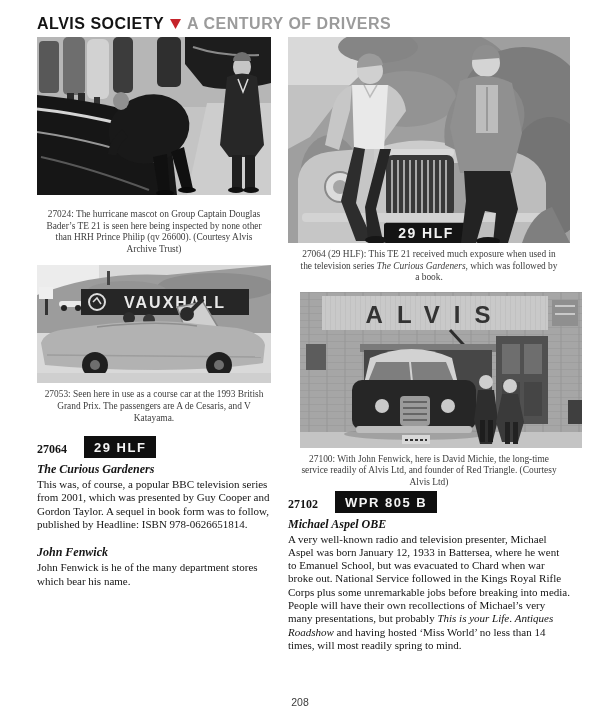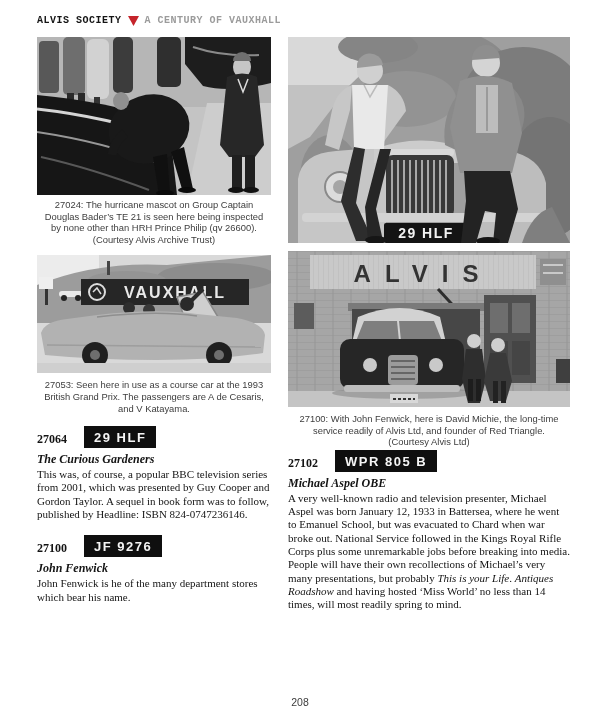--- a/index.html
+++ b/index.html
@@ -1,60 +1,60 @@
 <!DOCTYPE html>
 <html><head>
 <meta charset="utf-8">
 <style>
   html,body{margin:0;padding:0;background:#ffffff;}
   .page{position:relative;width:600px;height:725px;background:#ffffff;overflow:hidden;
         font-family:"Liberation Sans","DejaVu Sans",sans-serif;}
   
   .hdr{position:absolute;top:15px;left:37px;display:flex;align-items:center;gap:6px;
-       font-weight:bold;font-size:10px;letter-spacing:.5px;font-family:Liberation Mono, monospace;}
+       font-weight:bold;font-size:16px;letter-spacing:.5px;}
   .hdr-left{color:#141414;}
   .hdr-right{color:#9b9b9b;}
   
   .col-left{position:absolute;left:37px;top:37px;width:234px;}
   .col-right{position:absolute;left:288px;top:37px;width:282px;}
   figure{margin:0;padding:0;line-height:0;}
   svg{display:block;}
-  .caption{font-size:9.4px;line-height:11.6px;color:#3d3d3d;text-align:center;margin:4px auto 0;}
+  .caption{font-size:9.4px;line-height:11.6px;color:#3d3d3d;text-align:center;margin:14px auto 0;font-family:Liberation Serif, serif;}
   .cap-narrow{max-width:228px;}
   .cap-wide{max-width:260px;}
   .intro{font-family:"Liberation Serif","DejaVu Serif",serif;font-size:11px;line-height:13.3px;
          color:#141414;margin-top:16px;}
   .entry{margin-top:12px;}
   .entry-head{display:flex;align-items:flex-end;gap:17px;}
   .entry-num{font-family:"Liberation Serif","DejaVu Serif",serif;font-weight:bold;
              font-size:12px;color:#141414;padding-bottom:1px;}
   .plate{display:inline-block;background:#0f0f0f;color:#f5f5f5;
          font-family:"Liberation Sans","DejaVu Sans",sans-serif;font-weight:bold;
          font-size:13px;line-height:1;padding:5px 10px 4px;letter-spacing:1.5px;}
   .entry-title{font-family:"Liberation Serif","DejaVu Serif",serif;font-weight:bold;
                font-size:12px;color:#141414;margin-top:4px;line-height:14px;font-style:italic;}
   .italic{font-style:italic;}
   .entry-body{font-family:"Liberation Serif","DejaVu Serif",serif;font-size:11px;
               line-height:13.3px;color:#141414;margin-top:2px;}
-  .mt10{margin-top:10px;} .mt8{margin-top:8px;} .mt6{margin-top:6px;}
+  .mt10{margin-top:10px;} .mt8{margin-top:8px;margin-left:12px;} .mt6{margin-top:6px;}
   .mt14{margin-top:14px;} .mt18{margin-top:2px;}
   .pgnum{position:absolute;top:696px;left:0;width:600px;text-align:center;
          font-size:10.5px;color:#3c3c3c;}
 </style>
 </head>
 <body>
 
 <div class="page">
 
   <div class="hdr">
     <span class="hdr-left">ALVIS SOCIETY</span>
     <svg width="11" height="10" viewBox="0 0 11 10">
       <polygon points="0,0 11,0 5.5,10" fill="#c5242b"></polygon>
     </svg>
-    <span class="hdr-right">A CENTURY OF VAUXHALL</span>
+    <span class="hdr-right">A CENTURY OF DRIVERS</span>
   </div>
 
   <div class="col-left">
 
     <figure>
       <svg width="234" height="158" viewBox="0 0 234 158">
         <rect width="234" height="158" fill="#c4c4c4"></rect>
         <rect width="234" height="70" fill="#b6b6b6"></rect>
         <path d="M150,158 L170,66 234,66 234,158 Z" fill="#cdcdcd"></path>
         <path d="M148,0 h86 v46 q-40,10 -68,3 l-18,-22 z" fill="#1d1d1d"></path>
@@ -138,28 +138,24 @@
     </figure>
     <div class="caption cap-narrow mt6"><span>27053: Seen here in use as a course car at the 1993 British Grand Prix. The passengers are A de Cesaris, and V Katayama.</span></div>
 
 
     <div class="entry">
       <div class="entry-head">
         <span class="entry-num">27064</span>
         <span class="plate">29 HLF</span>
       </div>
       <div class="entry-title italic">The Curious Gardeners</div>
-      <div class="entry-body"><span>This was, of course, a popular BBC television series from 2001, which was presented by Guy Cooper and Gordon Taylor. A sequel in book form was to follow, published by Headline: ISBN 824-0747236146.</span></div>
+      <div class="entry-body"><span>This was, of course, a popular BBC television series from 2001, which was presented by Guy Cooper and Gordon Taylor. A sequel in book form was to follow, published by Headline: ISBN 978-0626651814.</span></div>
     </div>
 
     <div class="entry mt14">
-      <div class="entry-head">
-        <span class="entry-num">27100</span>
-        <span class="plate">JF 9276</span>
-      </div>
       <div class="entry-title">John Fenwick</div>
       <div class="entry-body"><span>John Fenwick is he of the many department stores which bear his name.</span></div>
     </div>
   </div>
 
   <div class="col-right">
 
     <figure>
       <svg width="282" height="206" viewBox="0 0 282 206">
         <rect width="282" height="206" fill="#9f9f9f"></rect>
@@ -215,20 +211,21 @@
           <path d="M224,50 q19,18 9,44 l-15,11 -5,-13 z" fill="#888888"></path>
           <path d="M172,44 q26,-11 52,2 l10,50 -10,40 h-52 l-10,-46 z" fill="#909090"></path>
           <rect x="188" y="48" width="22" height="48" fill="#bdbdbd"></rect>
           <line x1="199" y1="50" x2="199" y2="94" stroke="#8f8f8f" stroke-width="1.5"></line>
           <path d="M176,134 h46 l8,38 -10,34 h-15 l3,-30 -11,-2 -9,32 h-15 l5,-42 z" fill="#232323"></path>
           <ellipse cx="200" cy="204" rx="12" ry="4" fill="#141414"></ellipse>
         </g>
         <path d="M234,206 q10,-30 30,-36 l18,36 z" fill="#7f7f7f"></path>
       </svg>
     </figure>
+    <div class="caption cap-wide mt6"><span>27064 (29 HLF): This TE 21 received much exposure when used in the television series </span><span style="font-style: italic;">The Curious Gardeners</span><span>, which was followed by a book.</span></div>
 
     <figure class="mt8">
       <svg width="282" height="156" viewBox="0 0 282 156">
         <defs>
           <pattern id="bk" width="18" height="7" patternUnits="userSpaceOnUse">
             <rect width="18" height="7" fill="#a6a6a6"></rect>
             <path d="M0,0 h18 M9,0 v7" stroke="#979797" stroke-width="1"></path>
           </pattern>
           <pattern id="corr" width="5" height="34" patternUnits="userSpaceOnUse">
             <rect width="5" height="34" fill="#c9c9c9"></rect>

